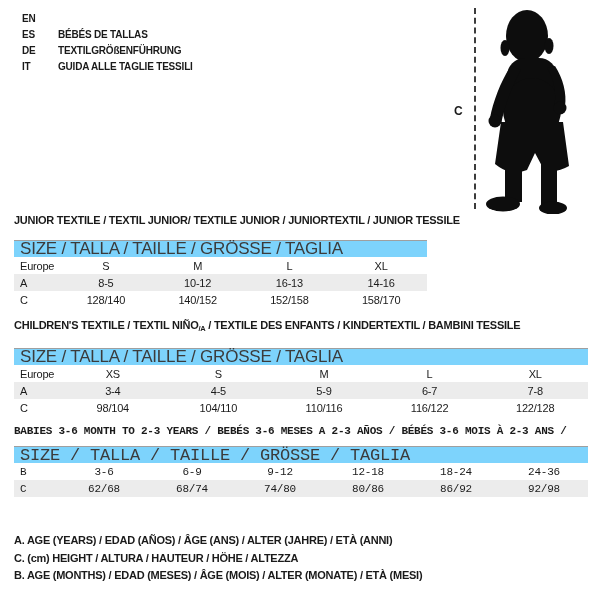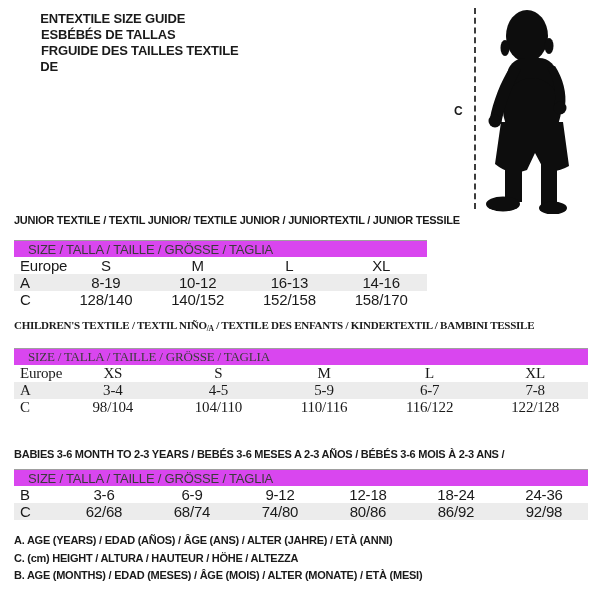--- a/index.html
+++ b/index.html
@@ -2,65 +2,65 @@
 <html><head>
 <meta charset="utf-8">
 <style>
   html,body { margin:0; padding:0; background:#ffffff; }
   .page {
     position:relative; width:600px; height:600px; background:#ffffff;
     font-family:"Liberation Sans", sans-serif; color:#1a1a1a; overflow:hidden;
   }
   
   .langs { position:absolute; left:22px; top:11px; }
-  .lang-row { display:flex; font-weight:bold; font-size:13px; line-height:16px; letter-spacing:-0.2px;text-align:right; }
+  .lang-row { display:flex; font-weight:bold; font-size:10px; line-height:16px; letter-spacing:-0.2px; }
   .lang-code { width:36px; }
   
   .figure { position:absolute; left:450px; top:4px; width:148px; height:212px; }
   .measure-line { position:absolute; left:24px; top:4px; height:201px; width:0; border-left:2px dashed #3c3c3c; }
   .c-label { position:absolute; left:4px; top:100px; font-size:12px; font-weight:bold; }
   .figure svg { position:absolute; left:33px; top:2px; }
   
   .tbl { position:absolute; left:14px; }
   #t1 { top:214px; width:413px; }
-  #t2 { top:319px; width:574px;font-family:Liberation Serif, serif; }
-  #t3 { top:447px; width:574px; }
+  #t2 { top:319px; width:574px; }
+  #t3 { top:424px; width:574px;font-family:Liberation Mono, monospace; }
   .tbl-title { font-weight:bold; font-size:11px; letter-spacing:-0.25px; line-height:13px; white-space:nowrap; margin-bottom:13px; }
   #t3 .tbl-title { line-height:15px; margin-bottom:7px; }
   .sub { font-size:7.5px; vertical-align:-2px; font-weight:bold; }
-  .size-bar { height:16px; background:#d946ef; border-top:1px solid #9f9f9f;
-    display:flex; align-items:center; padding-left:14px; font-size:13px; color:#3b3b3b; letter-spacing:-0.2px; }
-  .trow { display:flex; height:17px; align-items:center; font-size:15px; letter-spacing:-0.2px; }
+  .size-bar { height:16px; background:#7dd3fc; border-top:1px solid #9f9f9f;
+    display:flex; align-items:center; padding-left:6px; font-size:17px; color:#3b3b3b; letter-spacing:-0.2px; }
+  .trow { display:flex; height:17px; align-items:center; font-size:11px; letter-spacing:-0.2px; }
   .trow.stripe { background:#ececec; }
   .tlabel { width:46px; padding-left:6px; box-sizing:border-box; }
   .tcell { flex:1; text-align:center; }
   
   .notes { position:absolute; left:14px; top:532px; }
   .note-line { font-weight:bold; font-size:11px; line-height:17.5px; letter-spacing:-0.25px; white-space:nowrap; }
 </style>
 </head>
 <body>
 
 <div class="page">
 
   <div class="langs">
     <div class="lang-row">
       <span class="lang-code">EN</span>
-      <span class="lang-label">TEXTILE SIZE GUIDE</span>
     </div>
     <div class="lang-row">
       <span class="lang-code">ES</span>
       <span class="lang-label">BÉBÉS DE TALLAS</span>
     </div>
     <div class="lang-row">
-      <span class="lang-code">FR</span>
-      <span class="lang-label">GUIDE DES TAILLES TEXTILE</span>
+      <span class="lang-code">DE</span>
+      <span class="lang-label">TEXTILGRÖßENFÜHRUNG</span>
     </div>
     <div class="lang-row">
-      <span class="lang-code">DE</span>
+      <span class="lang-code">IT</span>
+      <span class="lang-label">GUIDA ALLE TAGLIE TESSILI</span>
     </div>
   </div>
 
   <div class="figure">
     <span class="c-label">C</span>
     <div class="measure-line"></div>
     <svg width="100" height="208" viewBox="0 0 100 208">
       <g fill="#0d0d0d">
         <ellipse cx="44" cy="30" rx="21" ry="26"></ellipse>
         <ellipse cx="22" cy="42" rx="4.5" ry="8"></ellipse>
@@ -85,21 +85,21 @@
     <div class="size-bar">SIZE / TALLA / TAILLE / GRÖSSE / TAGLIA</div>
     <div class="trow">
       <span class="tlabel">Europe</span>
       <span class="tcell">S</span>
       <span class="tcell">M</span>
       <span class="tcell">L</span>
       <span class="tcell">XL</span>
     </div>
     <div class="trow stripe">
       <span class="tlabel">A</span>
-      <span class="tcell">8-19</span>
+      <span class="tcell">8-5</span>
       <span class="tcell">10-12</span>
       <span class="tcell">16-13</span>
       <span class="tcell">14-16</span>
     </div>
     <div class="trow">
       <span class="tlabel">C</span>
       <span class="tcell">128/140</span>
       <span class="tcell">140/152</span>
       <span class="tcell">152/158</span>
       <span class="tcell">158/170</span>

